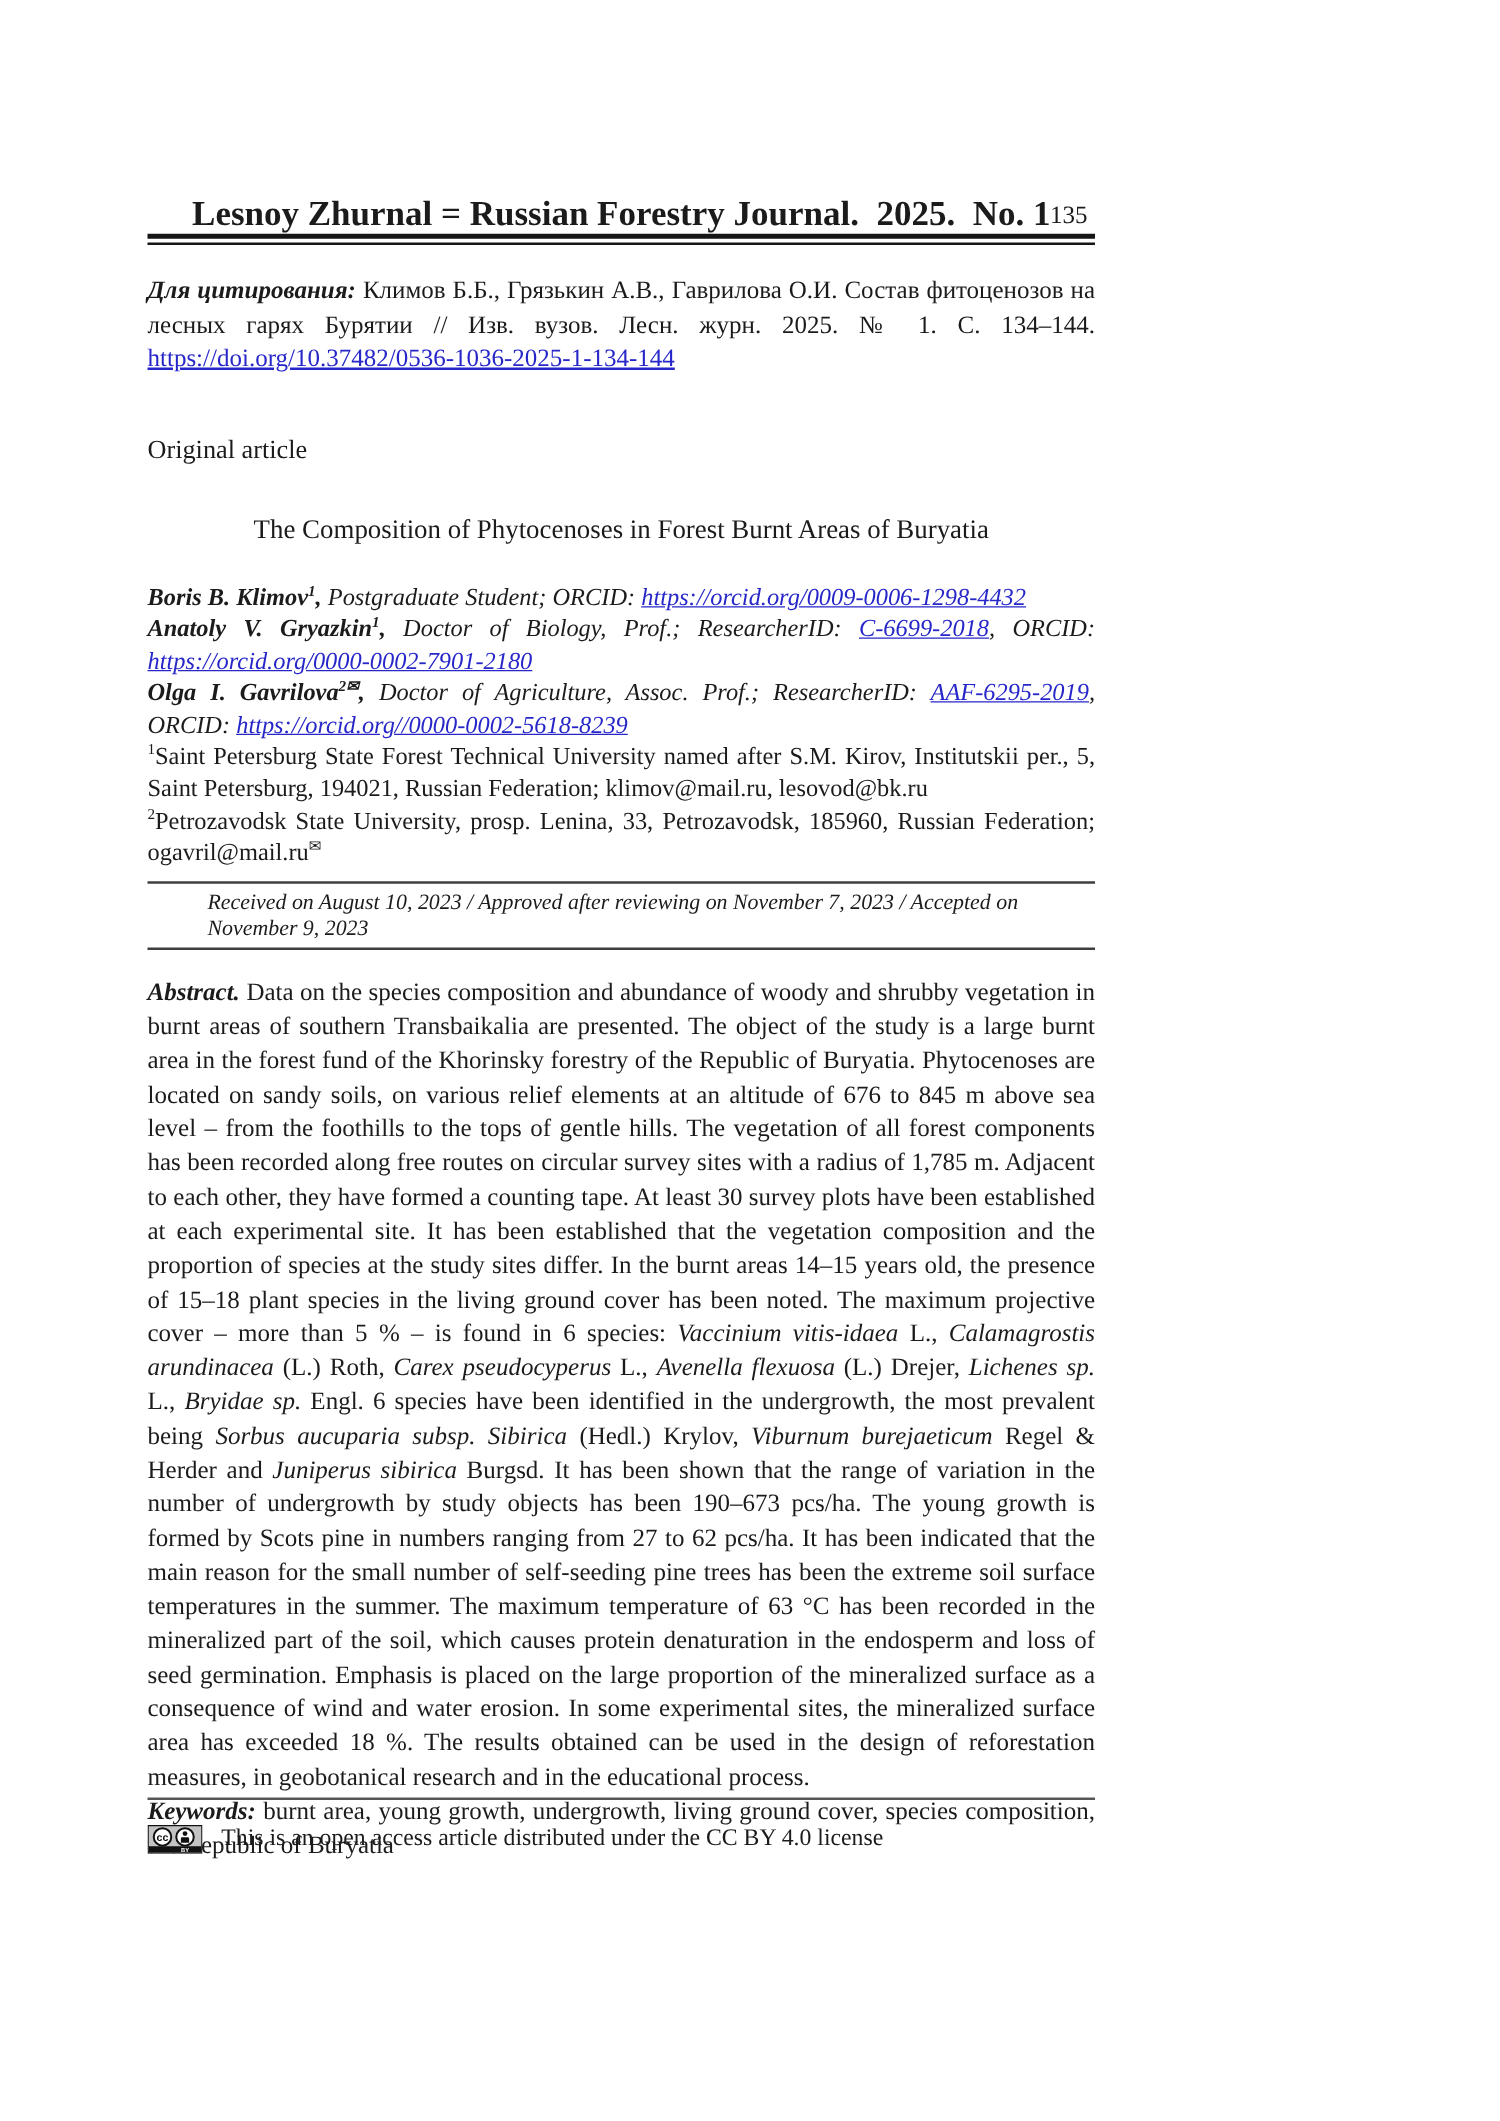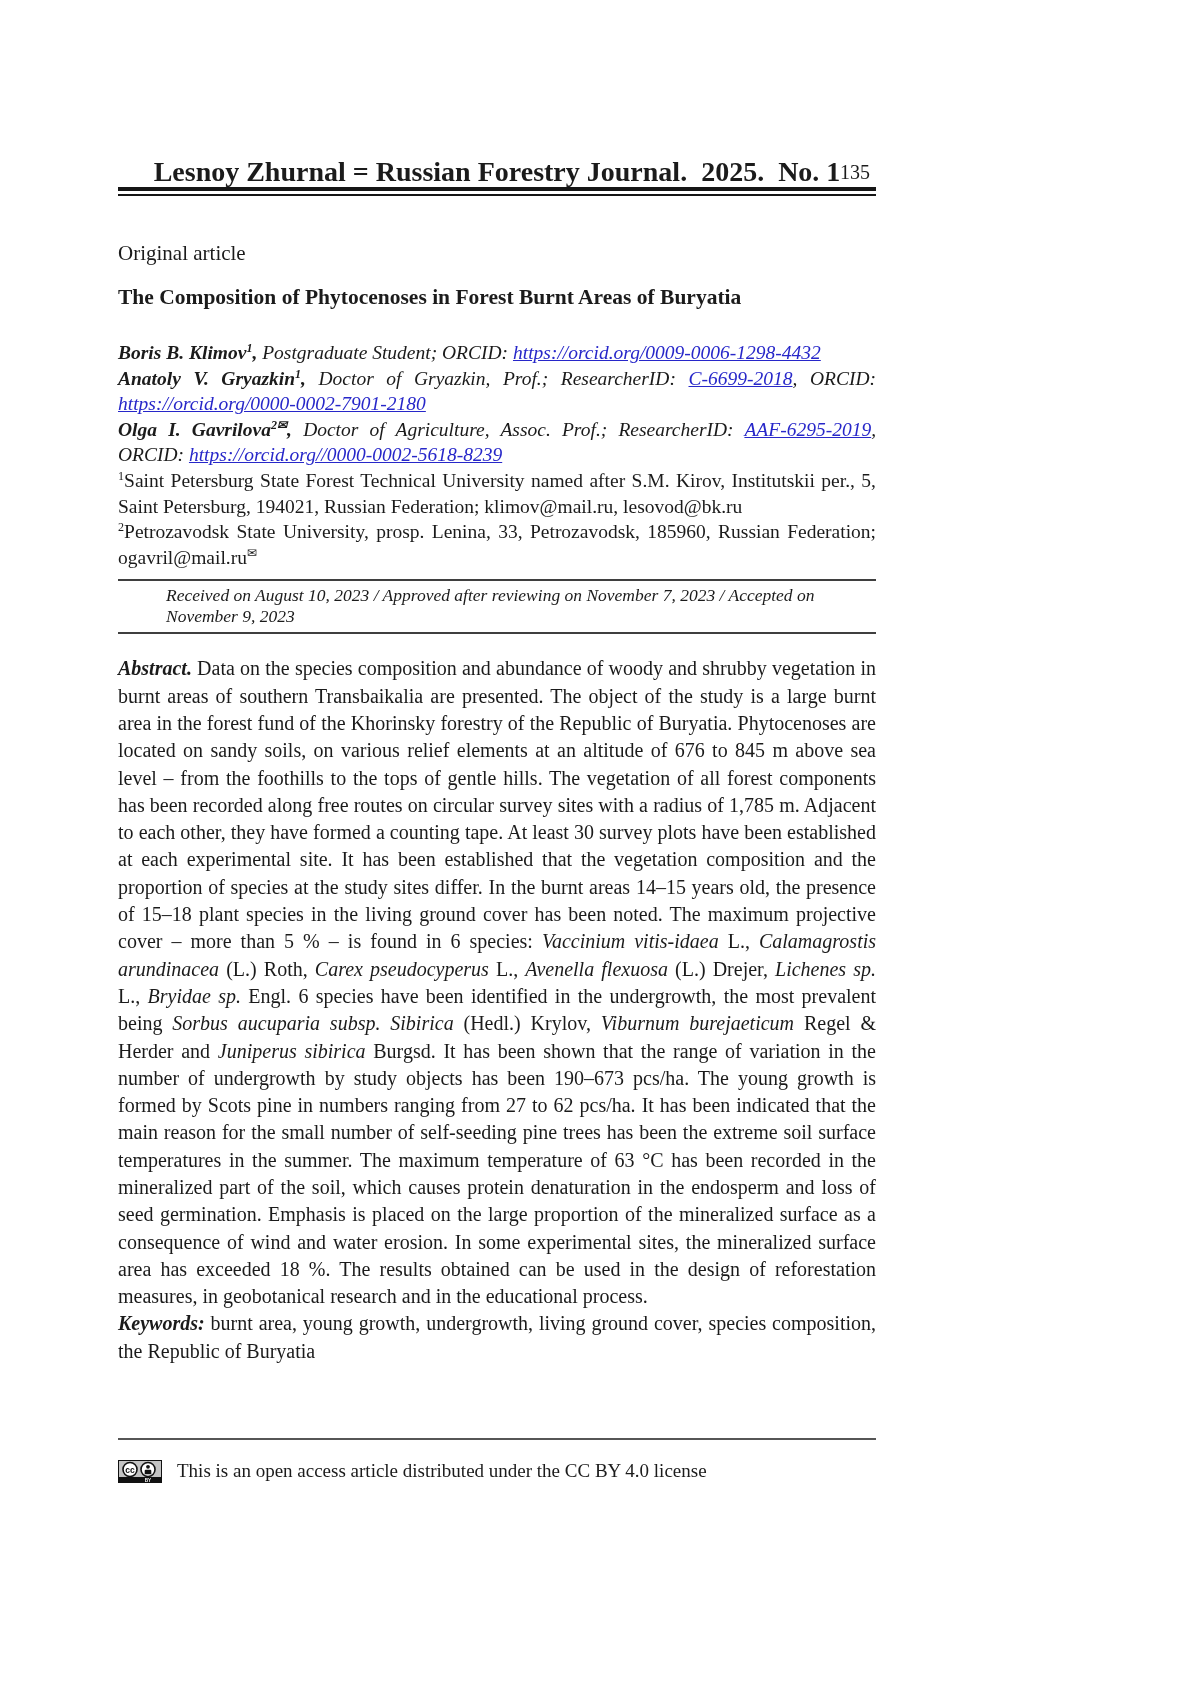--- a/index.html
+++ b/index.html
@@ -14,21 +14,21 @@
   .journal-line {
     display:block; text-align:center; font-weight:bold; font-size:28px;
     line-height:24px; white-space:pre;
   }
   .page-num { position:absolute; right:6px; top:0; font-weight:normal; font-size:20px; line-height:24px; }
   .double-rule { margin-top:3px; height:3px; border-top:4px solid #161616; border-bottom:2px solid #161616; }
 
   p { margin:0; }
   .citation { margin-top:23px; font-size:20px; line-height:27.5px; text-align:justify; }
   .article-type { margin-top:44px; font-size:21px; line-height:26px; }
-  .paper-title { margin-top:17px; font-size:21.5px; line-height:28px; font-weight:bold; }
+  .paper-title { margin-top:37px; font-size:21.5px; line-height:28px; font-weight:normal; text-align:center; }
 
   .authors-block { margin-top:29px; }
   .author-line { font-size:19.5px; line-height:25.6px; font-style:italic; text-align:justify; }
   .affil-block {}
   .affil-line { font-size:19.5px; line-height:25.6px; text-align:justify; }
 
   .received-wrap {
     margin-top:9px; border-top:2px solid #3f3f3f; border-bottom:2px solid #3f3f3f;
     padding:4px 0 5px;
   }
@@ -52,28 +52,29 @@
 <body>
 
 <div class="page">
 
   <div class="header-row">
     <span class="journal-line">Lesnoy Zhurnal = Russian Forestry Journal.  2025.  No. 1</span>
     <span class="page-num">135</span>
   </div>
   <div class="double-rule"></div>
 
+  <p class="citation"><span class="b i">Для цитирования: </span><span class="">Климов Б.Б., Грязькин А.В., Гаврилова О.И. Состав фитоценозов на лесных гарях Бурятии // Изв. вузов. Лесн. журн. 2025. № 1. С. 134–144. </span><a class="lnk" href="#">https://doi.org/10.37482/0536-1036-2025-1-134-144</a></p>
 
   <p class="article-type">Original article</p>
 
   <p class="paper-title">The Composition of Phytocenoses in Forest Burnt Areas of Buryatia</p>
 
   <div class="authors-block">
     <p class="author-line"><span class="b i">Boris B. Klimov</span><span class="b i sup">1</span><span class="b i">, </span><span class="i">Postgraduate Student; ORCID: </span><a class="lnk i" href="#">https://orcid.org/0009-0006-1298-4432</a></p>
-    <p class="author-line"><span class="b i">Anatoly V. Gryazkin</span><span class="b i sup">1</span><span class="b i">, </span><span class="i">Doctor of Gryazkin, Prof.; ResearcherID: </span><a class="lnk i" href="#">C-6699-2018</a><span class="i">, </span><span class="i">ORCID: </span><a class="lnk i" href="#">https://orcid.org/0000-0002-7901-2180</a></p>
+    <p class="author-line"><span class="b i">Anatoly V. Gryazkin</span><span class="b i sup">1</span><span class="b i">, </span><span class="i">Doctor of Biology, Prof.; ResearcherID: </span><a class="lnk i" href="#">C-6699-2018</a><span class="i">, </span><span class="i">ORCID: </span><a class="lnk i" href="#">https://orcid.org/0000-0002-7901-2180</a></p>
     <p class="author-line"><span class="b i">Olga I. Gavrilova</span><span class="b i sup">2✉</span><span class="b i">, </span><span class="i">Doctor of Agriculture, Assoc. Prof.; ResearcherID: </span><a class="lnk i" href="#">AAF-6295-2019</a><span class="i">, </span><span class="i">ORCID: </span><a class="lnk i" href="#">https://orcid.org//0000-0002-5618-8239</a></p>
   </div>
 
   <div class="affil-block">
     <p class="affil-line"><span class="sup">1</span><span class="">Saint Petersburg State Forest Technical University named after S.M. Kirov, Institutskii per., 5, Saint Petersburg, 194021, Russian Federation; klimov@mail.ru, lesovod@bk.ru</span></p>
     <p class="affil-line"><span class="sup">2</span><span class="">Petrozavodsk State University, prosp. Lenina, 33, Petrozavodsk, 185960, Russian Federation; ogavril@mail.ru</span><span class="sup">✉</span></p>
   </div>
 
   <div class="received-wrap">
     <p class="received-line">Received on August 10, 2023 / Approved after reviewing on November 7, 2023 / Accepted on November 9, 2023</p>

